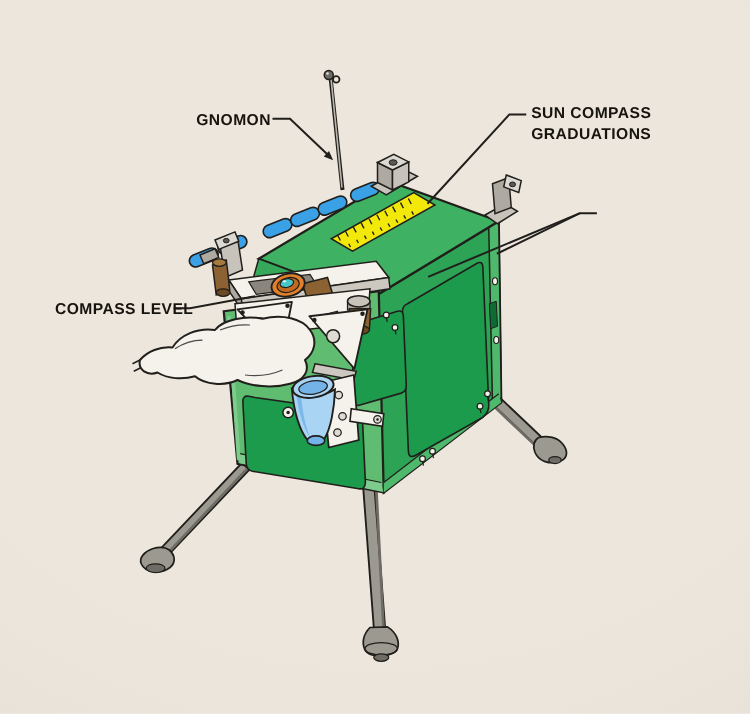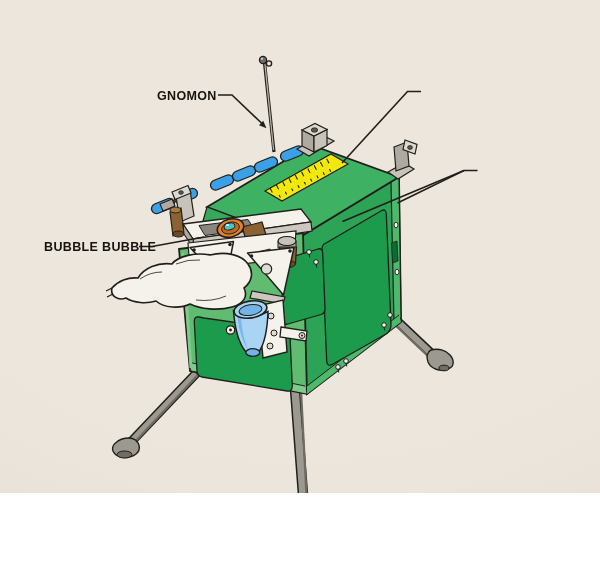--- a/index.html
+++ b/index.html
@@ -1,17 +1,17 @@
 <!DOCTYPE html>
 <html style="--paper: #ece6dd; --paper-edge: #e4ddd2; --ink: #211f1b; --text: #17140e; --green-top: #3fb163; --green-right: #2da356; --green-front: #5fbc70; --green-panel: #1d9b4c; --green-flange: #4eb96c; --green-bevel: #35a85a; --green-light: #7ecc8d; --green-slot: #0d6b34; --yellow: #f2e90a; --blue-capsule: #3ba1e6; --blue-cup: #a9d4f3; --blue-cup-deep: #74b3e8; --orange: #e2802c; --orange-deep: #c2691f; --teal: #47c5c8; --teal-light: #d9f4f4; --brown: #8c6233; --brown-dark: #6b4a24; --brown-light: #a5793f; --metal: #c7c3bb; --metal-dark: #aeaaa2; --metal-light: #dcd9d2; --hole: #5c5953; --white-part: #f5f2ec; --white-shadow: #ccc8c0; --leg: #9c9991; --leg-dark: #6f6c65;"><head>
 <meta charset="utf-8">
 <style>
   html,body{margin:0;padding:0;}
   .stage{
-    position:relative;width:600px;height:493px;overflow:hidden;
+    position:relative;width:600px;height:571px;overflow:hidden;
     background:radial-gradient(120% 100% at 50% 38%, var(--paper) 55%, var(--paper-edge) 100%);
   }
   .stage svg{position:absolute;left:0;top:0;}
   .label{
     position:absolute;
     font-family:"Liberation Sans",sans-serif;
     font-weight:700;font-size:12.5px;line-height:1.36;
     letter-spacing:.35px;color:var(--text);white-space:nowrap;
   }
   
@@ -202,16 +202,20 @@
     <polygon class="f-ink" stroke="none" points="266.5,128.2 259,125.2 263.2,120.8"></polygon>
     <polyline points="421,91.5 407.5,91.5 342,163"></polyline>
     <polyline points="477.5,170.5 464,170.5 397.5,203"></polyline>
     <line x1="464" y1="170.5" x2="342.5" y2="221.5"></line>
     <polyline points="139,246.5 152,246.5 204,237"></polyline>
   </g>
 </svg>
 
   <div class="label" style="left:157px;top:87.5px">GNOMON</div>
 
-
-
-  <div class="label" style="left:44px;top:239px">BUBBLE BUBBLE</div>
+  <div class="label" style="left:425px;top:82px">
+    <div>SUN COMPASS</div>
+    <div>GRADUATIONS</div>
+  </div>
+
+
+  <div class="label" style="left:44px;top:239px">COMPASS LEVEL</div>
 </div>
 
 </body></html>

